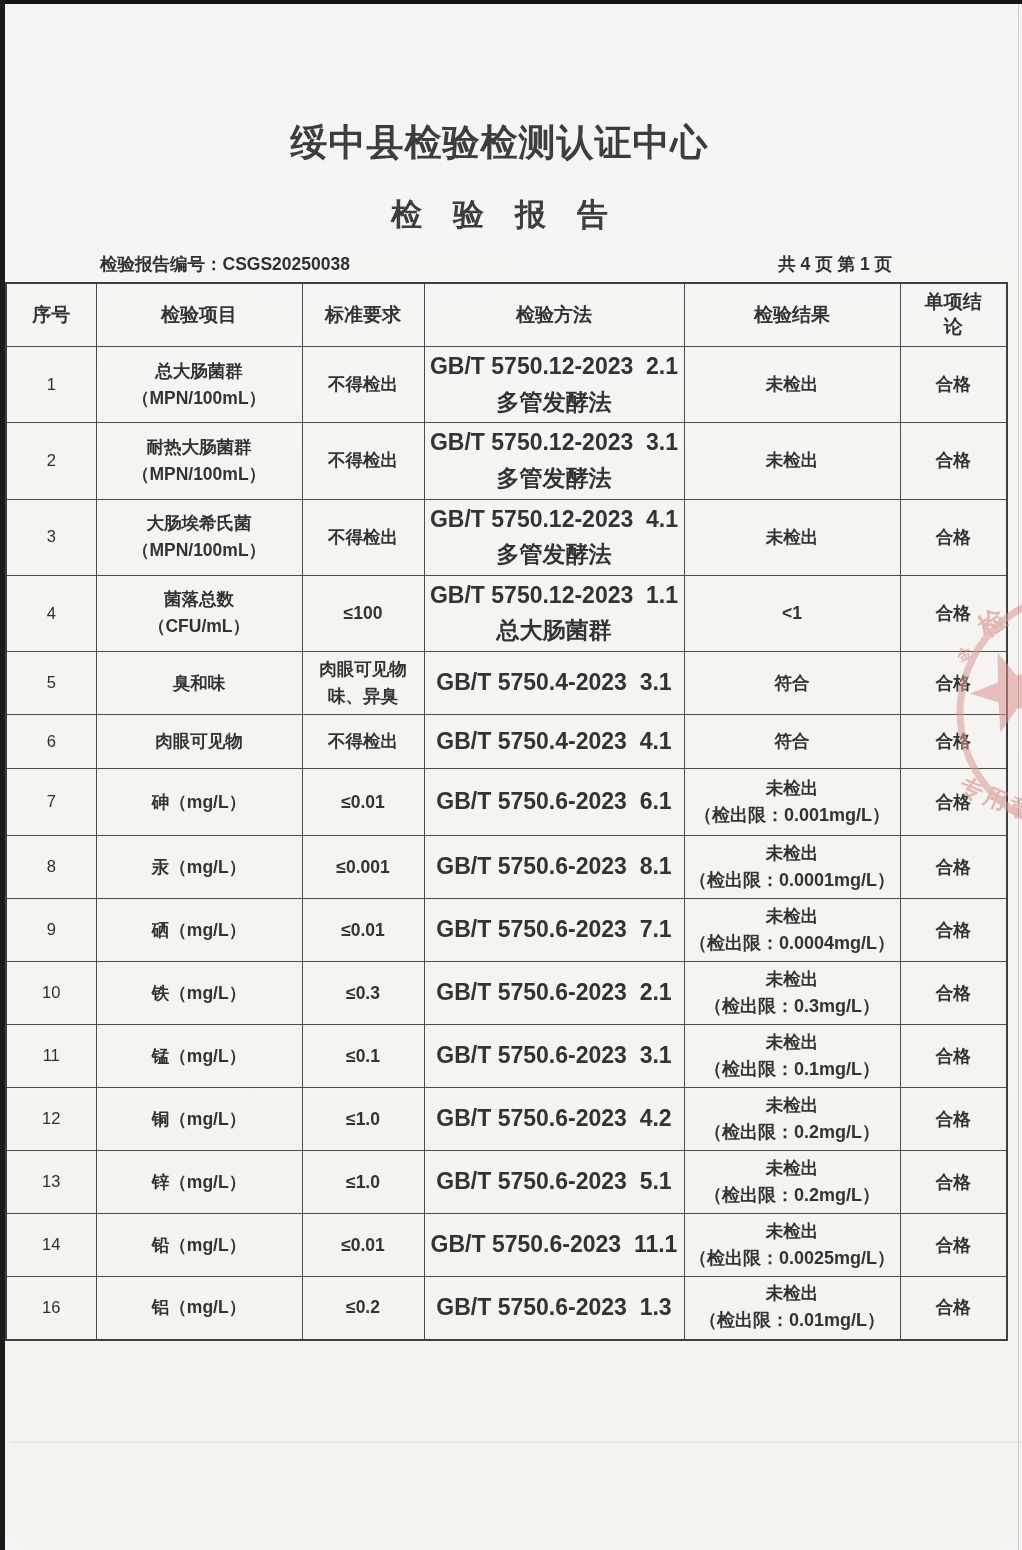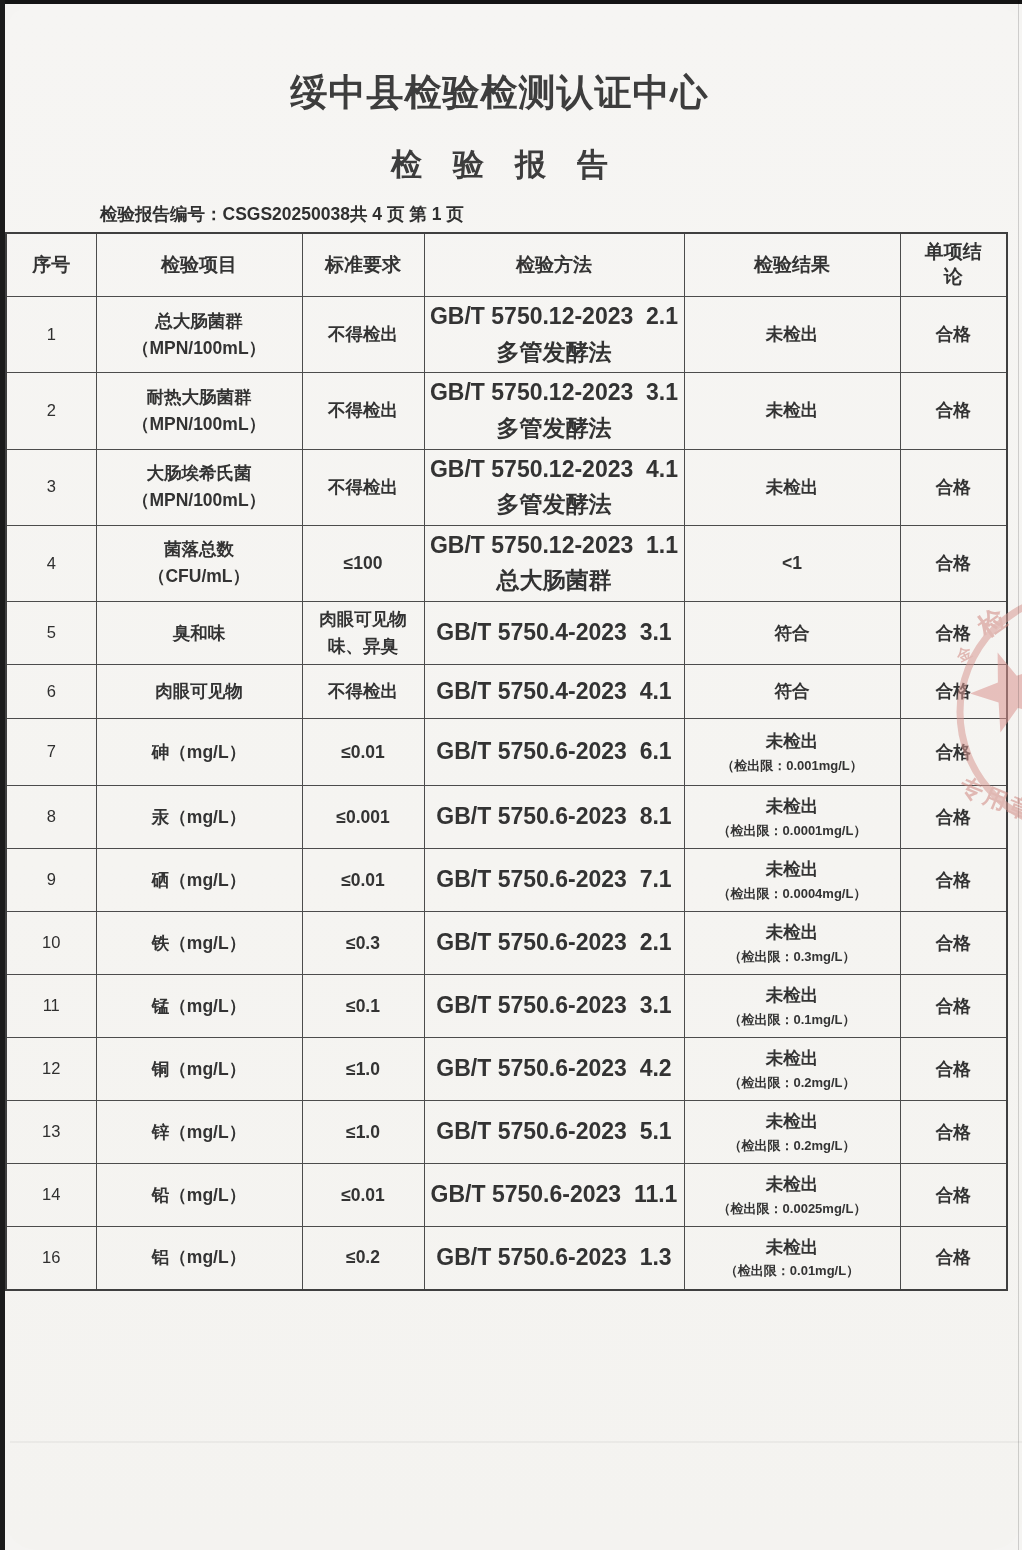--- a/index.html
+++ b/index.html
@@ -7,52 +7,52 @@
     width:1022px;height:1550px;position:relative;overflow:hidden;
     background:#f5f4f2;color:#2e2e2e;
     font-family:"Liberation Sans","DejaVu Sans",sans-serif;
   }
   .edge-top{position:absolute;top:0;left:0;width:100%;height:4px;background:#141414;z-index:5}
   .edge-left{position:absolute;top:0;left:0;width:5px;height:100%;background:#1b1b1b;z-index:5}
   .edge-right{position:absolute;top:0;right:3px;width:1px;height:100%;background:rgba(0,0,0,0.16);z-index:5}
   .page{
     position:absolute;top:4px;left:5px;right:0;bottom:0;
     background:linear-gradient(180deg,#f6f5f3 0%,#f5f4f1 55%,#f4f3f0 100%);
-    padding-top:64px;
+    padding-top:114px;
     border-radius:32px;
   }
   .head-block{transform:translateX(-14px)}
   h1.org-title{
     margin:0;text-align:center;font-size:37px;font-weight:600;
     letter-spacing:1px;color:#3d3d3d;
   }
   h2.report-title{
     margin:26px 0 0 0;text-align:center;font-size:31px;font-weight:600;color:#3d3d3d;
   }
   .meta{
-    display:flex;align-items:flex-end;
+    display:flex;justify-content:space-between;align-items:flex-end;
     margin:16px 130px 6px 95px;font-size:17.5px;font-weight:700;color:#303030;
   }
   table.report{
     width:1001px;border-collapse:collapse;table-layout:fixed;
     border:2px solid #3f3f3f;
   }
   .report th,.report td{
     border:1.4px solid #4c4c4c;text-align:center;vertical-align:middle;
     padding:2px 3px;overflow:hidden;
   }
   .report th{font-size:19px;font-weight:600;height:58px;line-height:1.3;color:#333}
   .report td{font-size:17.5px;font-weight:600;line-height:1.55;color:#333}
   .report tbody tr{height:63px}
   .report tbody tr:nth-child(6){height:54px}
   .report tbody tr:nth-child(7){height:67px}
   .report tbody tr:nth-child(16){height:52px}
   .report td:nth-child(1){font-weight:400;font-size:16.5px;color:#2f2f2f}
   .report td:nth-child(4){font-size:23px}
-  .report td:nth-child(5) .ln:nth-child(2){font-size:13px}
+  .report td:nth-child(5) .ln:nth-child(2){font-size:18px}
   .ln{white-space:pre}
   svg.stamp{position:absolute;top:576px;right:0;width:70px;height:268px;z-index:4;pointer-events:none}
   .crease{position:absolute;left:5px;right:0;top:1437px;height:2px;background:rgba(90,85,80,0.06)}
 </style>
 </head>
 <body>
 
 <div class="edge-top"></div>
 <div class="edge-left"></div>
 <div class="edge-right"></div>

